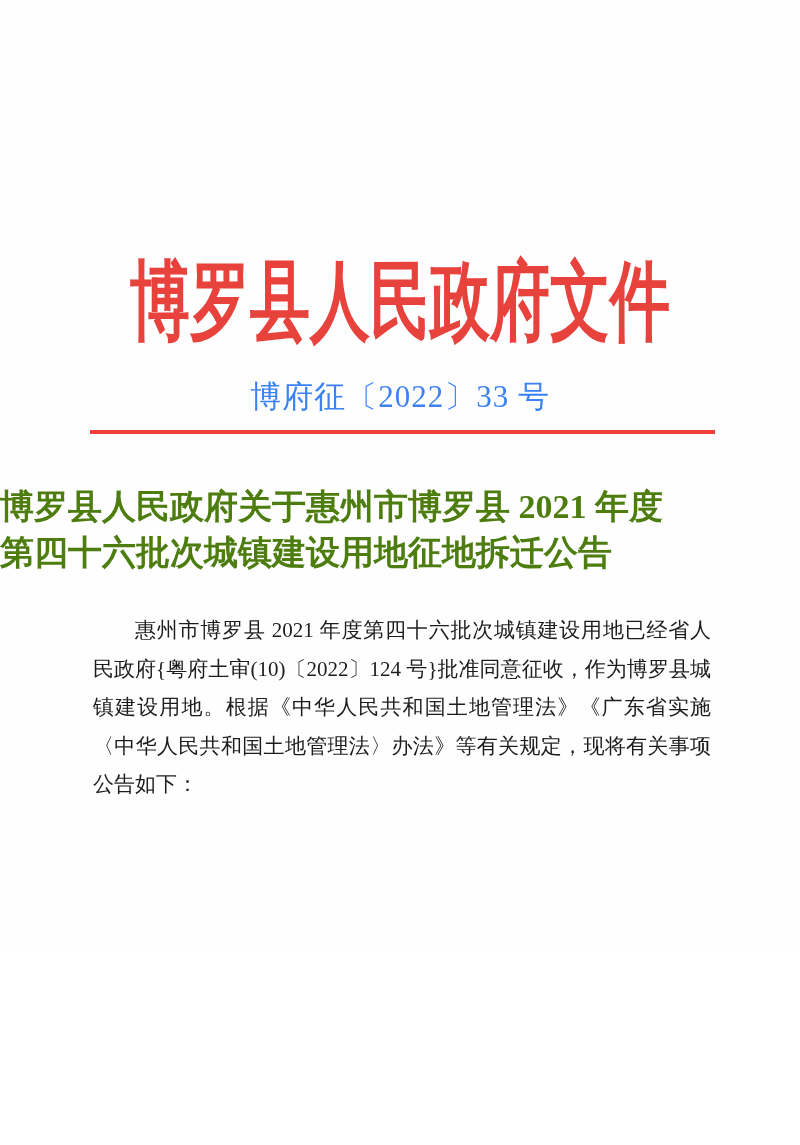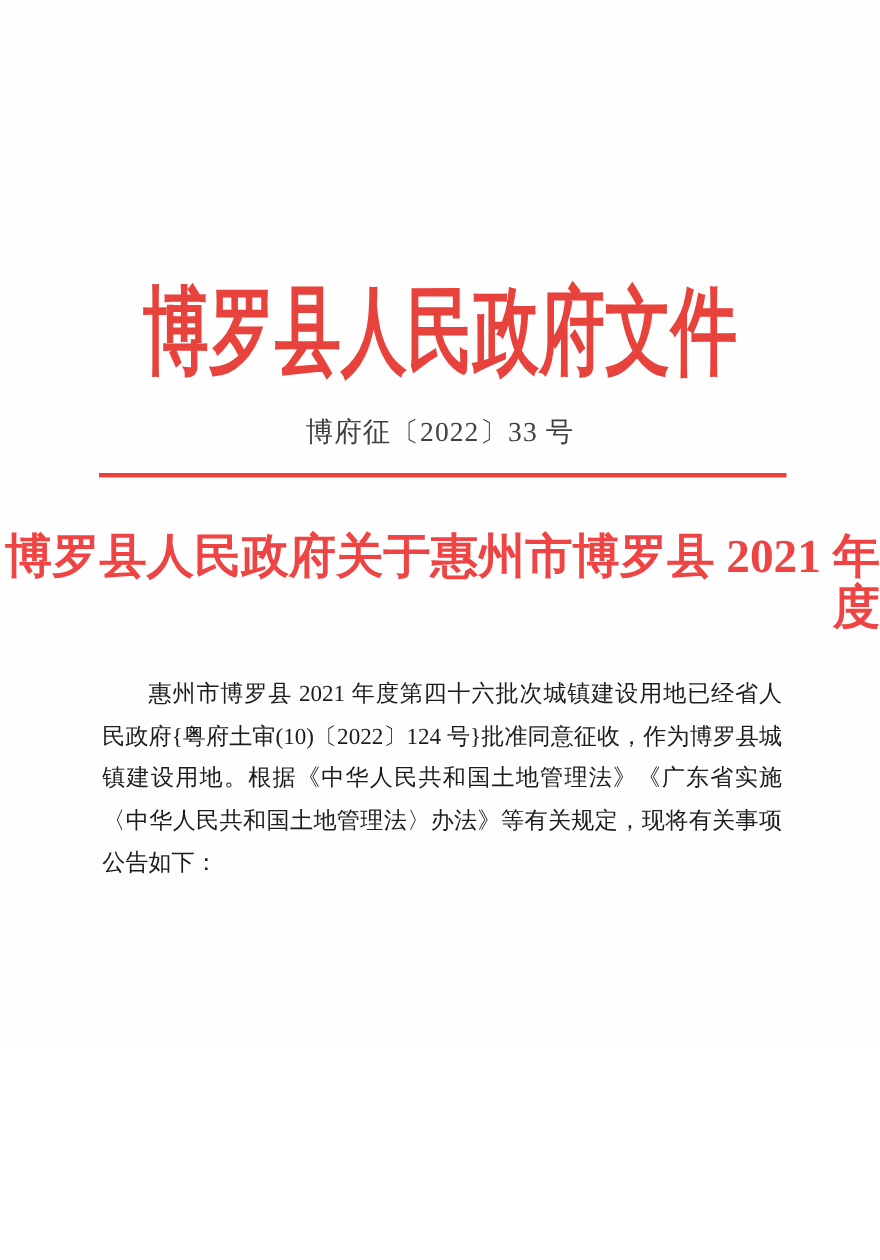--- a/index.html
+++ b/index.html
@@ -30,42 +30,42 @@
     transform: scaleY(1.45);
     transform-origin: center top;
     letter-spacing: 0px;
   }
   .doc-number {
     position: absolute;
     top: 376px;
     left: 0;
     width: 100%;
     text-align: center;
-    font-size: 25px;
+    font-size: 31px;
     letter-spacing: 1px;
-    color: #404040;
+    color: #3b82f6;
   }
   .red-rule {
     position: absolute;
     top: 430px;
     left: 90px;
     width: 625px;
     height: 4px;
     background: #ee3f3b;
   }
   .doc-title {
     position: absolute;
     top: 484px;
     left: 0;
     width: 100%;
-    text-align: right;
-    font-size: 43px;
+    text-align: left;
+    font-size: 34px;
     font-weight: 700;
     line-height: 46px;
-    color: #ef4444;
+    color: #4d7c0f;
   }
   .body-text {
     position: absolute;
     top: 611px;
     left: 93px;
     width: 618px;
     font-size: 21px;
     line-height: 38.5px;
     text-align: justify;
     text-justify: inter-ideograph;
@@ -99,20 +99,21 @@
 <div class="page">
 
   <h1 class="red-header">博罗县人民政府文件</h1>
 
   <div class="doc-number">博府征〔2022〕33 号</div>
 
   <div class="red-rule"></div>
 
   <div class="doc-title">
     <div>博罗县人民政府关于惠州市博罗县 2021 年度</div>
+    <div>第四十六批次城镇建设用地征地拆迁公告</div>
   </div>
 
   <div class="body-text">
     <p>惠州市博罗县 2021 年度第四十六批次城镇建设用地已经省人民政府{粤府土审(10)〔2022〕124 号}批准同意征收，作为博罗县城镇建设用地。根据《中华人民共和国土地管理法》《广东省实施〈中华人民共和国土地管理法〉办法》等有关规定，现将有关事项公告如下：</p>
   </div>
 
   <div class="footer">
     <span class="dash">—</span><span class="page-num">1</span><span class="dash">—</span>
   </div>
 

